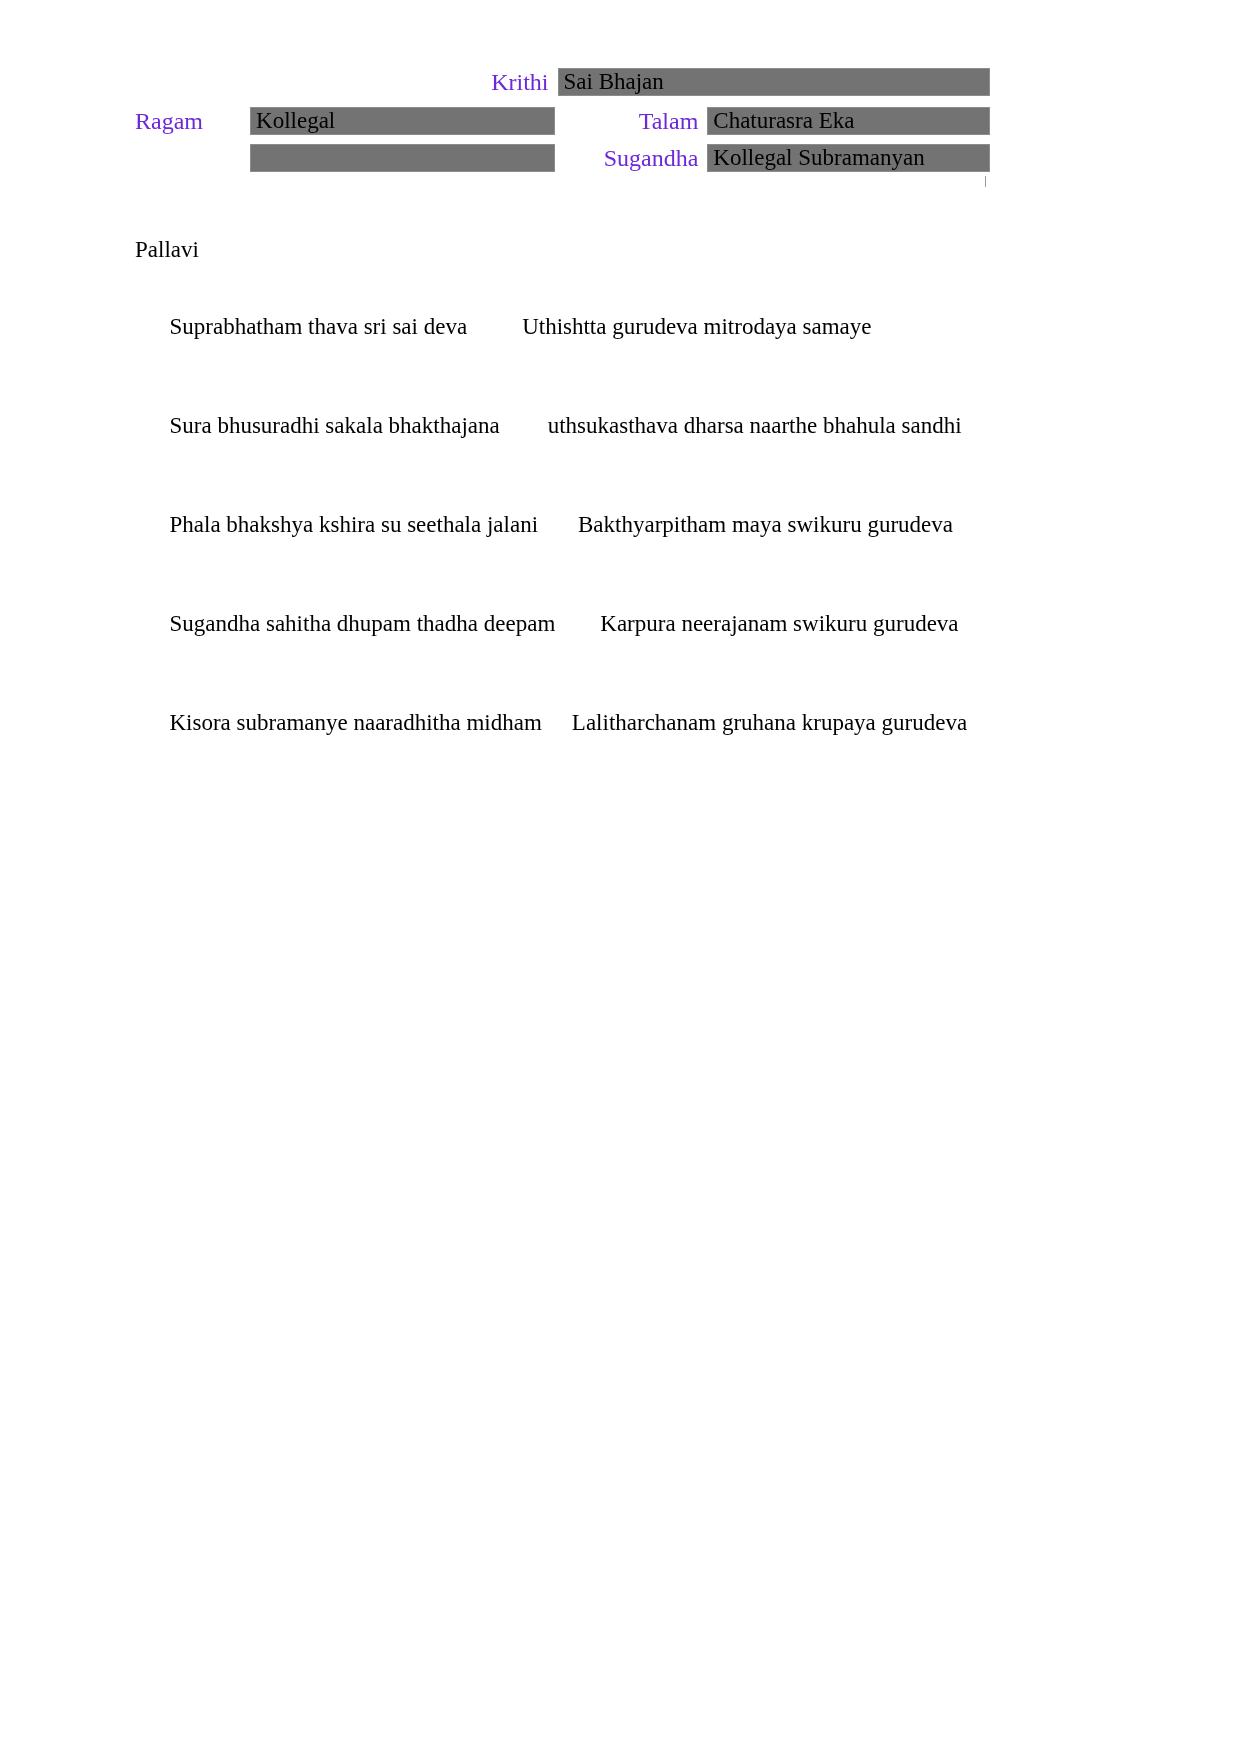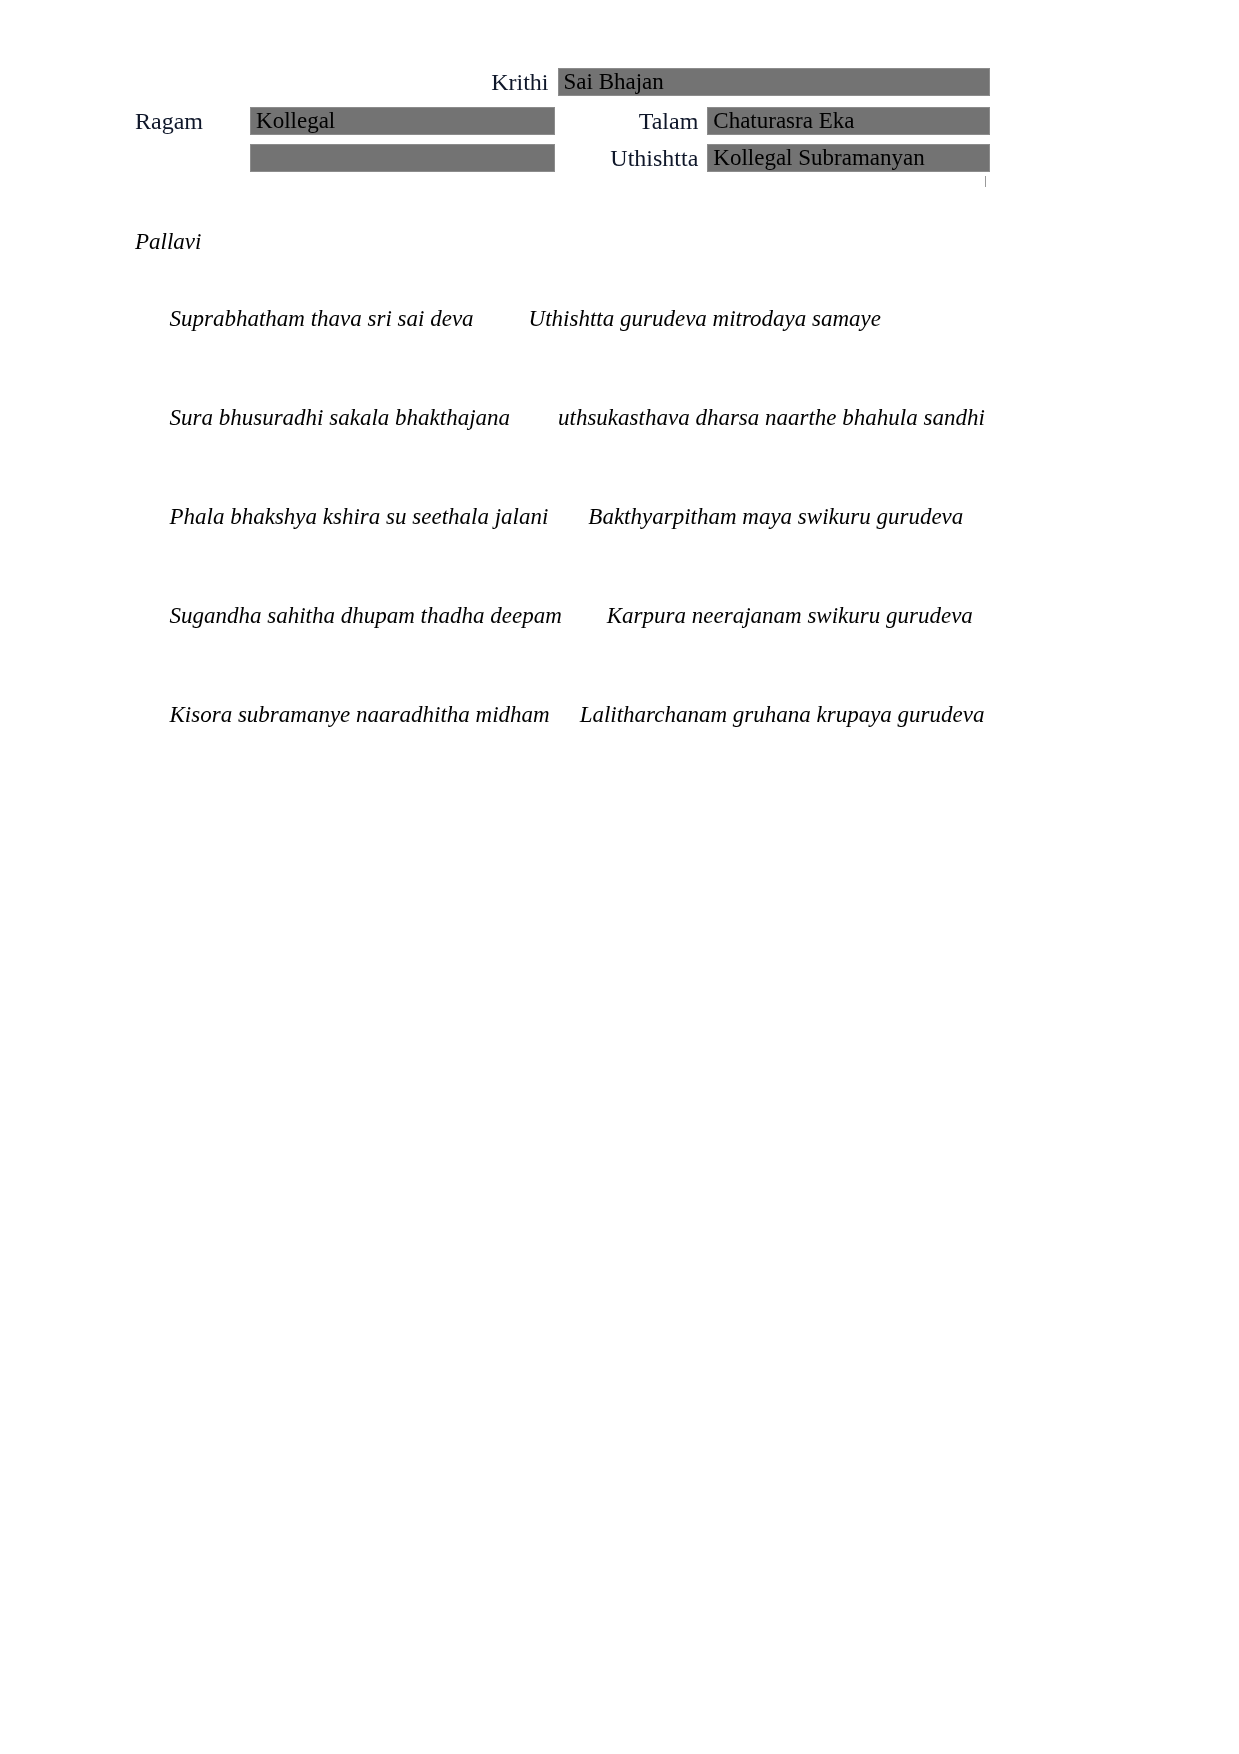--- a/index.html
+++ b/index.html
@@ -29,21 +29,21 @@
     align-items: center;
     height: 37px;
     margin-bottom: 0px;
   }
   .form-row + .form-row { margin-top: 0px; }
 
   .lbl {
     font-size: 24px;
     line-height: 1;
     white-space: nowrap;
-    color: #0f172a;
+    color: #6d28d9;
   }
   .lbl-left {
     width: 110px;
     text-align: left;
     padding-right: 6px;
   }
   .lbl-krithi {
     width: 415px;
     text-align: right;
     padding-right: 9px;
@@ -83,23 +83,22 @@
     top: 176px;
     width: 1px;
     height: 11px;
     background: #9a9a9a;
   }
 
   
   .body-text {
     position: absolute;
     left: 135px;
-    top: 230px;
+    top: 238px;
     width: 1000px;
-    font-style: italic;
   }
   .section-head {
     font-size: 23px;
     line-height: 1;
     margin: 0 0 31px 0;
     white-space: nowrap;
   }
   .lyric-line {
     font-size: 23px;
     line-height: 1;
@@ -127,21 +126,21 @@
     <div class="form-row row-ragam">
       <span class="lbl lbl-left">Ragam</span>
       <span class="field field-ragam">Kollegal</span>
       <span class="lbl lbl-right">Talam</span>
       <span class="field field-right">Chaturasra Eka</span>
     </div>
 
     <div class="form-row row-composer">
       <span class="lbl lbl-left spacer-ragam-label"></span>
       <span class="field field-ragam"></span>
-      <span class="lbl lbl-right">Uthishtta</span>
+      <span class="lbl lbl-right">Sugandha</span>
       <span class="field field-right">Kollegal Subramanyan</span>
     </div>
 
   </div>
 
   <div class="stray-mark"></div>
 
   <div class="body-text">
 
     <div class="section-head">Pallavi</div>

